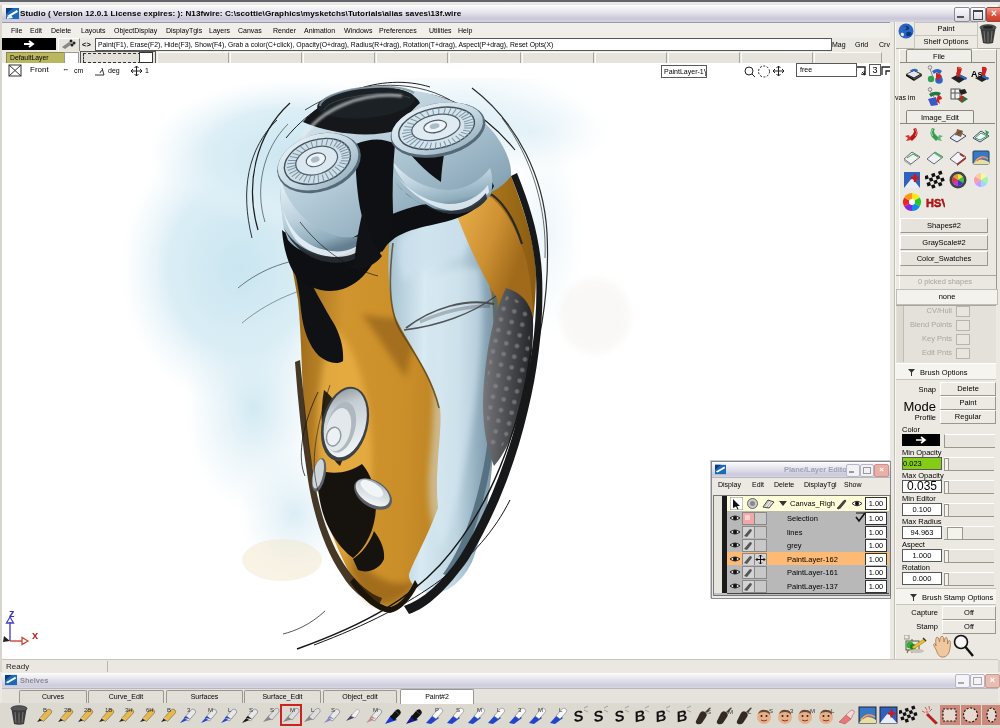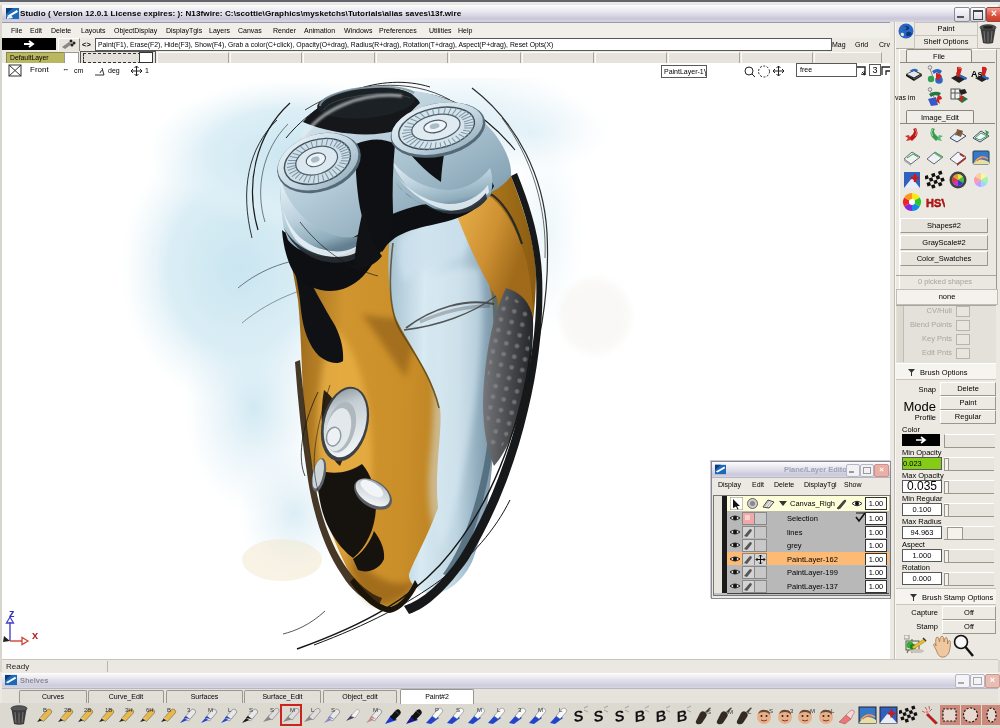--- a/index.html
+++ b/index.html
@@ -628,21 +628,21 @@
 <div class="abs" style="left:12px;top:426px;font-size:7.5px;">Min Opacity</div>
 <div class="abs" style="left:12px;top:435px;width:38px;height:11px;background:#84cc16;border:1px solid #58585a;text-align:left;line-height:11px;font-size:7.5px;">0.023</div>
 <div class="abs" style="left:54px;top:435px;width:50px;height:12px;background:#e8e5de;border-top:1px solid #fff;border-bottom:1px solid #9a978e;">
       <div class="abs" style="left:0px;top:0;width:3px;height:11px;background:#f4f2ec;border:1px solid #9a978e;"></div>
     </div>
 <div class="abs" style="left:12px;top:449px;font-size:7.5px;">Max Opacity</div>
 <div class="abs" style="left:12px;top:458px;width:38px;height:11px;background:#fff;border:1px solid #58585a;text-align:center;line-height:11px;font-size:12px;">0.035</div>
 <div class="abs" style="left:54px;top:458px;width:50px;height:12px;background:#e8e5de;border-top:1px solid #fff;border-bottom:1px solid #9a978e;">
       <div class="abs" style="left:0px;top:0;width:3px;height:11px;background:#f4f2ec;border:1px solid #9a978e;"></div>
     </div>
-<div class="abs" style="left:12px;top:472px;font-size:7.5px;">Min Regular</div>
+<div class="abs" style="left:12px;top:472px;font-size:7.5px;">Min Editor</div>
 <div class="abs" style="left:12px;top:481px;width:38px;height:11px;background:#fff;border:1px solid #58585a;text-align:center;line-height:11px;font-size:7.5px;">0.100</div>
 <div class="abs" style="left:54px;top:481px;width:50px;height:12px;background:#e8e5de;border-top:1px solid #fff;border-bottom:1px solid #9a978e;">
       <div class="abs" style="left:0px;top:0;width:3px;height:11px;background:#f4f2ec;border:1px solid #9a978e;"></div>
     </div>
 <div class="abs" style="left:12px;top:495px;font-size:7.5px;">Max Radius</div>
 <div class="abs" style="left:12px;top:504px;width:38px;height:11px;background:#fff;border:1px solid #58585a;text-align:center;line-height:11px;font-size:7.5px;">94.963</div>
 <div class="abs" style="left:54px;top:504px;width:50px;height:12px;background:#e8e5de;border-top:1px solid #fff;border-bottom:1px solid #9a978e;">
       <div class="abs" style="left:3px;top:0;width:14px;height:11px;background:#f4f2ec;border:1px solid #9a978e;"></div>
     </div>
 <div class="abs" style="left:12px;top:518px;font-size:7.5px;">Aspect</div>
@@ -793,21 +793,21 @@
 </div>
 <div class="abs" style="left:15px;top:103.39999999999999px;width:162px;height:13.6px;background:#b8b8b8;border-bottom:1px solid #444;">
 <svg class="abs" style="left:2px;top:2px;" width="12" height="10">
         <path d="M1 5 Q6 1 11 5 Q6 9 1 5Z" fill="#ddd" stroke="#222"></path>
         <circle cx="6" cy="5" r="2" fill="#111"></circle>
       </svg>
 <div class="abs" style="left:15px;top:1px;width:11px;height:11px;background:#d4d4d4;border:1px solid #888;"><svg width="11" height="11">
           <path d="M1 9 L6 3 Q7.5 1.5 8.5 2.5 Q9.5 3.5 8 5 L4 10Z" fill="#555"></path>
         </svg></div>
 <div class="abs" style="left:27px;top:1px;width:11px;height:11px;background:#c8c8c8;border:1px solid #888;"></div>
-<span class="abs" style="left:60px;top:3px;font-size:7.5px;">PaintLayer-199</span>
+<span class="abs" style="left:60px;top:3px;font-size:7.5px;">PaintLayer-161</span>
 <div class="abs" style="left:138px;top:1px;width:20px;height:11px;background:#fff;border:1px solid #333;text-align:center;line-height:11px;font-size:7.5px;">1.00</div>
 </div>
 <div class="abs" style="left:15px;top:116.99999999999999px;width:162px;height:13.6px;background:#b8b8b8;border-bottom:1px solid #444;">
 <svg class="abs" style="left:2px;top:2px;" width="12" height="10">
         <path d="M1 5 Q6 1 11 5 Q6 9 1 5Z" fill="#ddd" stroke="#222"></path>
         <circle cx="6" cy="5" r="2" fill="#111"></circle>
       </svg>
 <div class="abs" style="left:15px;top:1px;width:11px;height:11px;background:#d4d4d4;border:1px solid #888;"><svg width="11" height="11">
           <path d="M1 9 L6 3 Q7.5 1.5 8.5 2.5 Q9.5 3.5 8 5 L4 10Z" fill="#555"></path>
         </svg></div>

